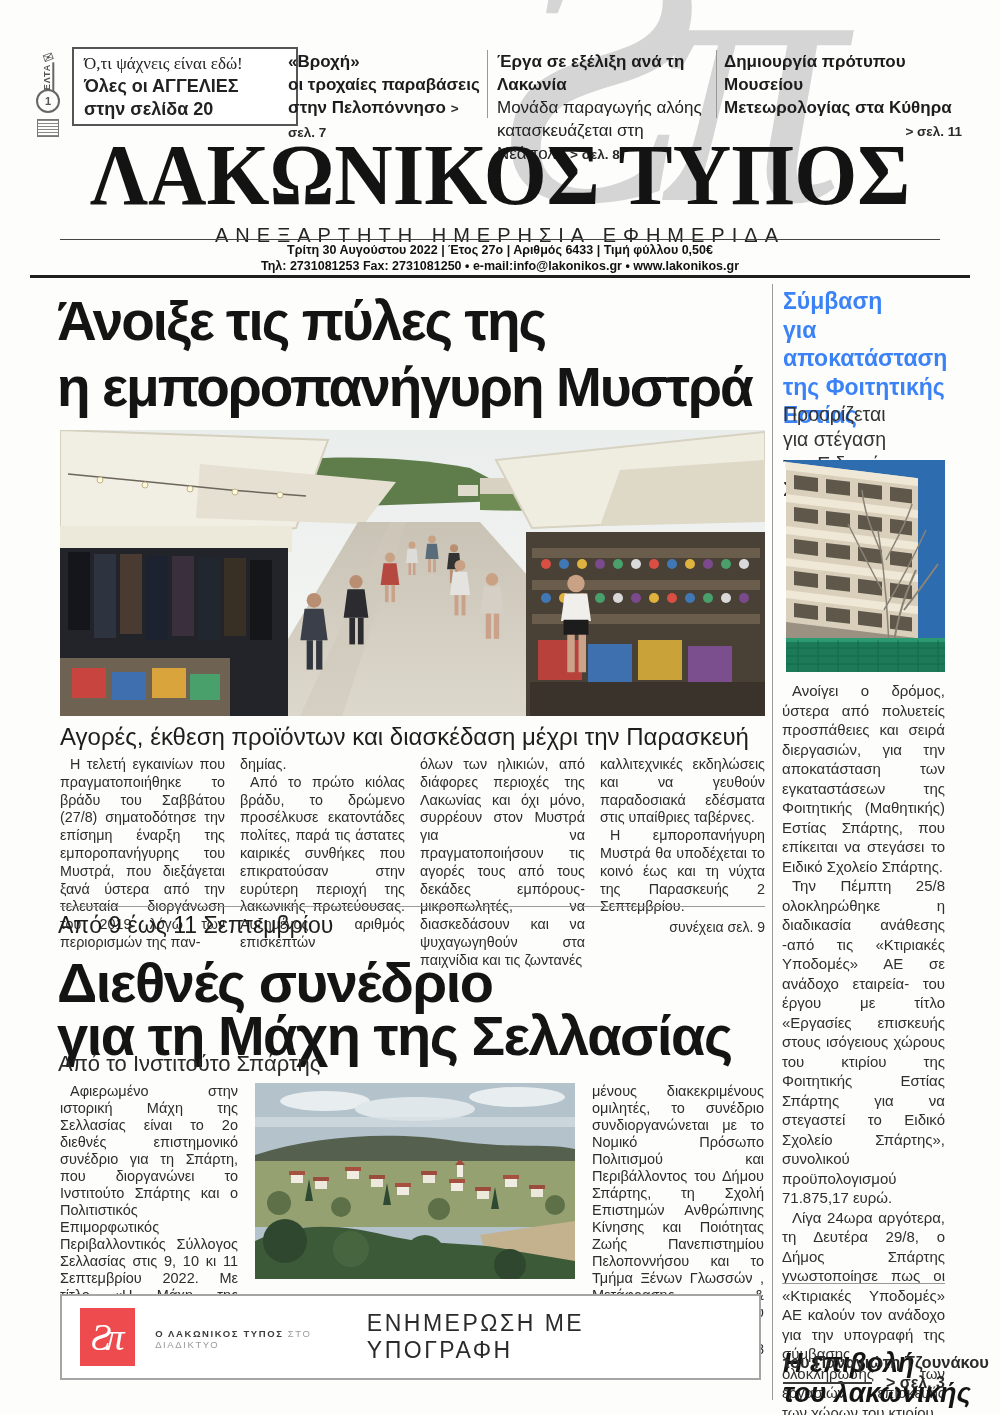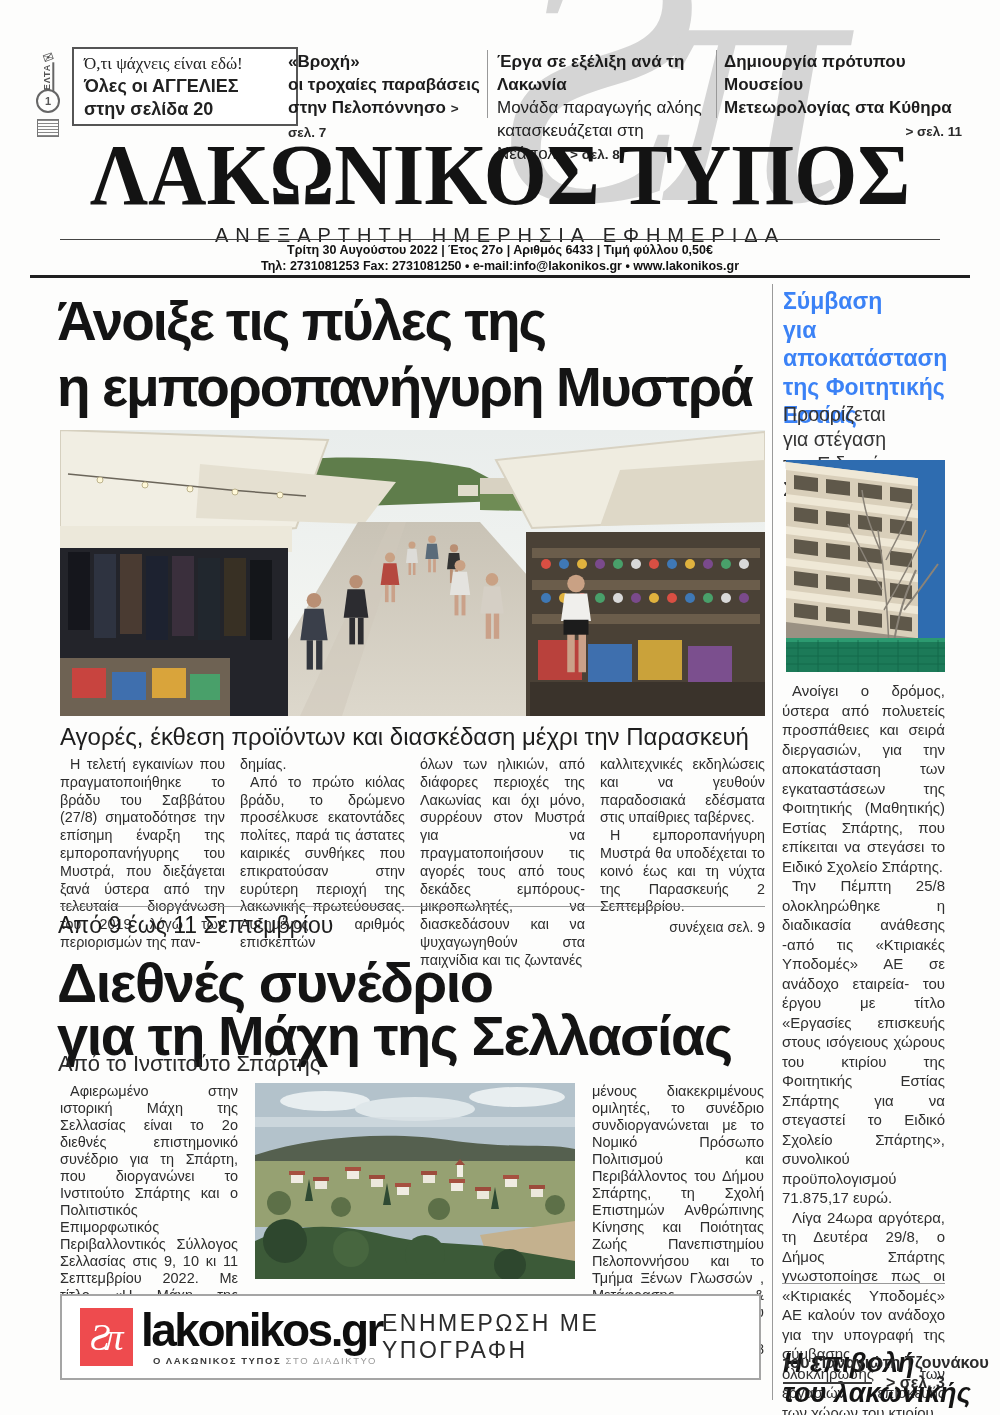--- a/index.html
+++ b/index.html
@@ -372,21 +372,20 @@
   </svg>
   <div class="txt" id="a2-right">
     <p>μένους διακεκριμένους ομιλητές, το συνέδριο συνδιοργανώνεται με το Νομικό Πρόσωπο Πολιτισμού και Περιβάλλοντος του Δήμου Σπάρτης, τη Σχολή Επιστημών Ανθρώπινης Κίνησης και Ποιότητας Ζωής Πανεπιστημίου Πελοποννήσου και το Τμήμα Ξένων Γλωσσών , Μετάφρασης &amp; Διερμηνείας Ιονίου Πανεπιστημίου.</p>
     <div class="cont">συνέχεια σελ. 8</div>
   </div>
 </div>
 
 <div class="abs" id="footer-banner">
   <div id="logo-square">Ƨπ</div>
   <div id="logo-block">
-    <div id="logo-text">lakonikos.gr</div>
     <div id="logo-subline">
       <span class="sb">Ο ΛΑΚΩΝΙΚΟΣ ΤΥΠΟΣ</span><span class="sl"> ΣΤΟ ΔΙΑΔΙΚΤΥΟ</span>
     </div>
   </div>
   <div id="slogan">ΕΝΗΜΕΡΩΣΗ ΜΕ ΥΠΟΓΡΑΦΗ</div>
 </div>
 
 <div class="abs sb" id="sb-headline">
   <div>Σύμβαση</div>
   <div>για αποκατάσταση</div>

